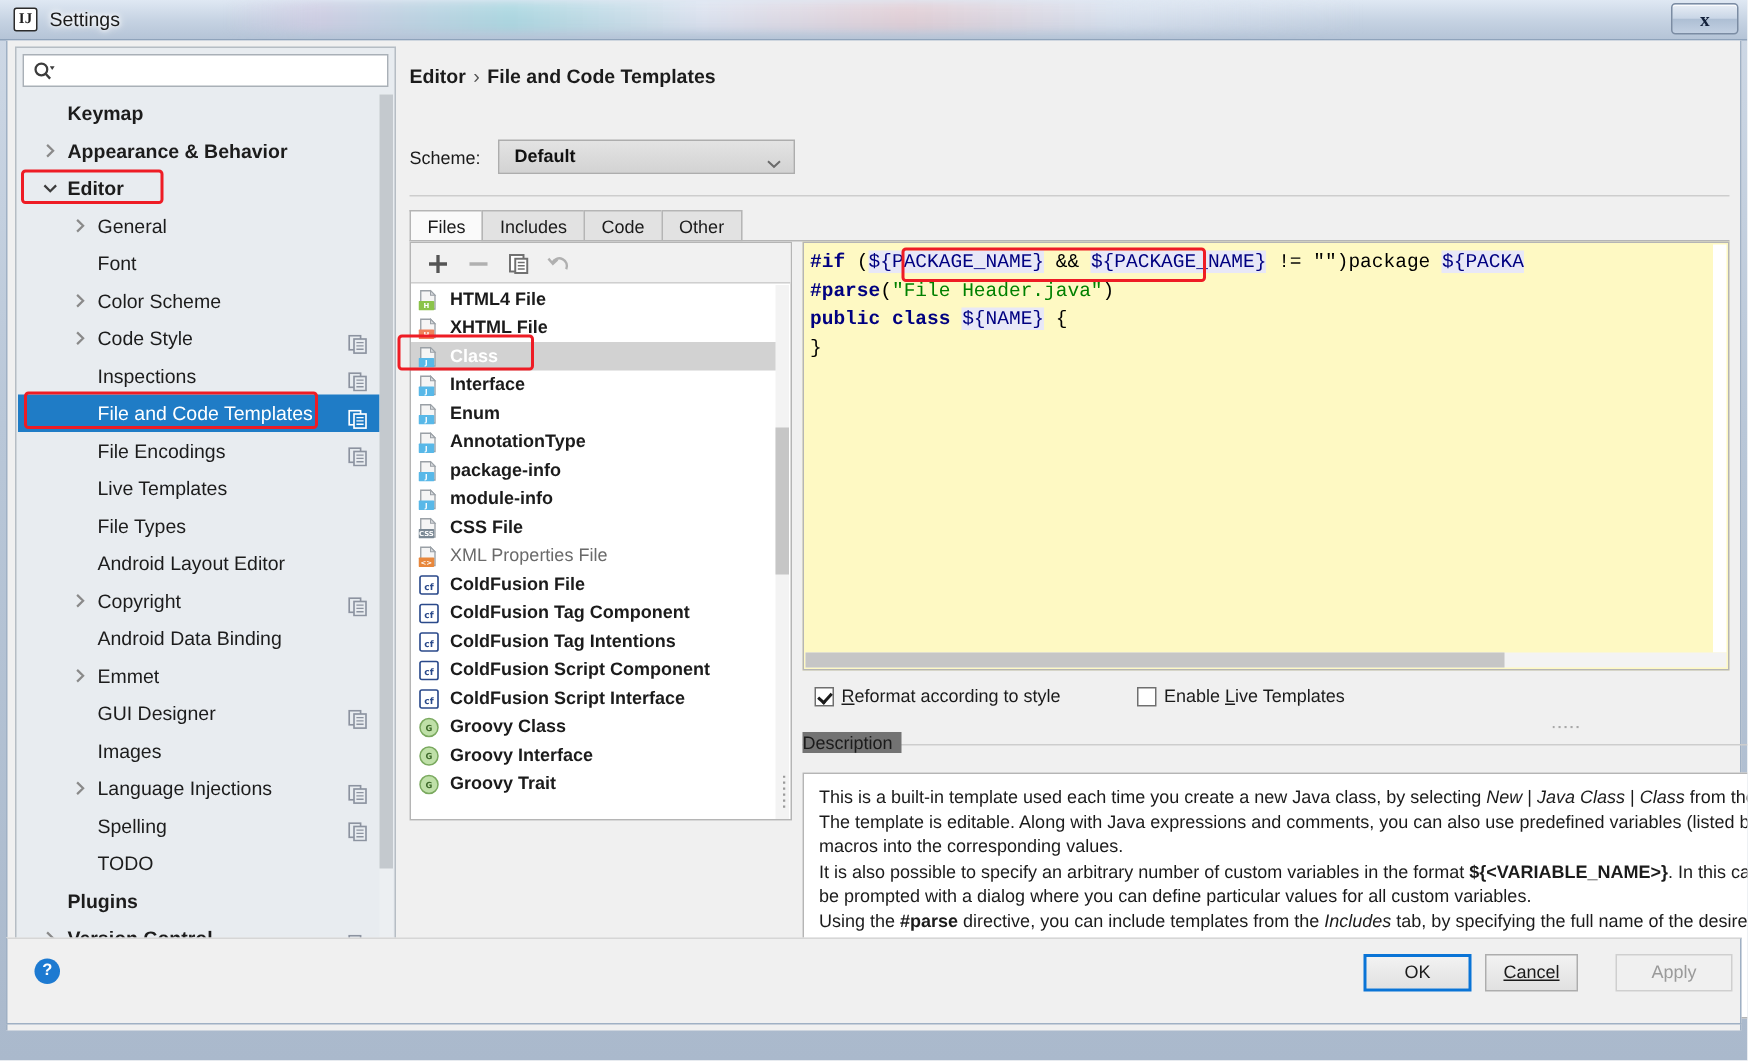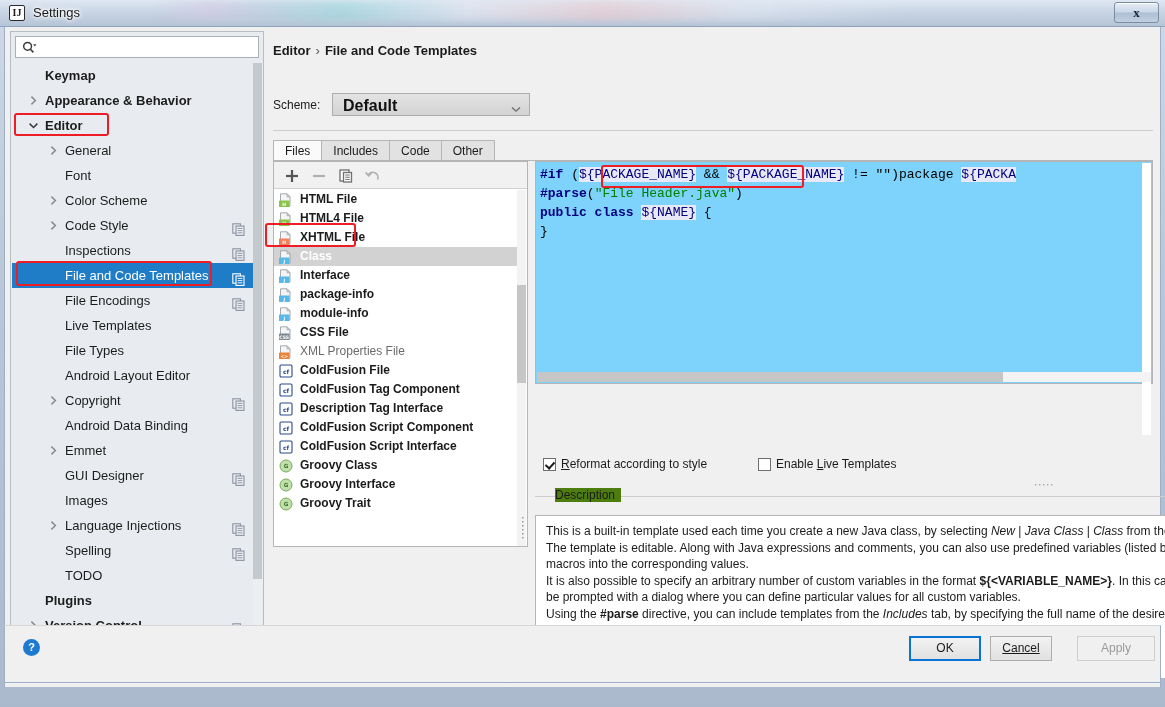--- a/index.html
+++ b/index.html
@@ -121,21 +121,21 @@
     font-size:13px; font-weight:bold; color:#1b1b1b; white-space:nowrap;
   }
   #breadcrumb .sep { font-weight:normal; color:#555; padding:0 5px; }
   #scheme-label { position:absolute; left:4px; top:67px; font-size:12px; color:#1b1b1b; }
   #scheme-combo {
     position:absolute; left:63px; top:62px; width:198px; height:23px;
     background: linear-gradient(180deg,#e3e3e3 0%,#d3d3d3 100%);
     border:1px solid #adadad;
   }
   #scheme-value {
-    position:absolute; left:10px; top:3px; font-size:16px; font-weight:bold; color:#111;
+    position:absolute; left:10px; top:3px; font-size:12px; font-weight:bold; color:#111;
   }
   #scheme-arrow { position:absolute; right:8px; top:8px; width:10px; height:7px; }
   #hr-top { position:absolute; left:4px; top:99px; width:880px; height:1px; background:#cdcdcd; }
 
   
   #tabs { position:absolute; left:4px; top:109px; height:33px; }
   .tab {
     position:relative; float:left; height:21px; line-height:20px;
     padding:0 11px; font-size:12px; color:#1b1b1b;
     background:#e2e2e2; border:1px solid #b5b5b5; border-right:none;
@@ -177,22 +177,22 @@
   }
   #list-thumb {
     position:absolute; left:0; top:95px; width:9px; height:98px; background:#c6c6c6;
   }
   #splitter-dots {
     position:absolute; left:248px; top:355px; width:4px; height:22px;
   }
 
   
   #editor-panel {
-    position:absolute; left:266px; top:130px; width:618px; height:223px;
-    background:#7dd3fc; border:1px solid #b5b5b5;
+    position:absolute; left:266px; top:130px; width:618px; height:286px;
+    background:#fef9c3; border:1px solid #b5b5b5;
   }
   #code {
     position:absolute; left:4px; top:3px; width:606px; height:265px;
     font-family:"Liberation Mono", monospace; font-size:13px;
     line-height:19px; white-space:pre; color:#000080; overflow:hidden;
   }
   .kw { color:#000080; font-weight:bold; }
   .plain { color:#000000; }
   .var { color:#000080; background:#e8e8f7; }
   .str { color:#008000; }
@@ -216,21 +216,21 @@
     content:""; position:absolute; left:3px; top:1px; width:4px; height:7px;
     border:solid #1b1b1b; border-width:0 2px 2px 0; transform:rotate(42deg);
   }
   .cblabel { position:absolute; left:18px; top:0; white-space:nowrap; }
   .mnem { text-decoration:underline; }
   #cb-reformat { left:274px; }
   #cb-livetpl { left:489px; }
   #cb-handle { position:absolute; left:766px; top:445px; width:18px; height:4px; }
 
   
-  #desc-title { position:absolute; left:266px; top:457px; font-size:12px; color:#1b1b1b; background:#4d7c0f; padding-right:6px; z-index:2;margin-left:20px;}
+  #desc-title { position:absolute; left:266px; top:457px; font-size:12px; color:#1b1b1b; background:#737373; padding-right:6px; z-index:2;}
   #desc-line { position:absolute; left:266px; top:465px; width:886px; height:1px; background:#cdcdcd; }
   #desc-box {
     position:absolute; left:266px; top:484px; width:886px; height:164px;
     background:#ffffff; border:1px solid #b5b5b5; overflow:hidden;
   }
   #desc-text {
     position:absolute; left:10px; top:7px; width:848px;
     font-size:12px; line-height:16.5px; color:#1b1b1b;
   }
   #desc-text i { font-style:italic; }
@@ -532,26 +532,20 @@
               <path d="M1.6 5.4 L4.6 8.8 L7.6 6.0" fill="none" stroke="#b0b0b0" stroke-width="1.6"></path>
             </svg>
           </span>
         </div>
         <div id="list-items">
             <div class="li"><span class="fico"><svg width="14" height="14" viewBox="0 0 14 14">
                   <path d="M1.5 0.8 L8 0.8 L11 3.8 L11 13 L1.5 13 Z" fill="#f5f5f5" stroke="#9aa0a6" stroke-width="0.9"></path>
                   <path d="M8 0.8 L8 3.8 L11 3.8 Z" fill="#d7dade" stroke="#9aa0a6" stroke-width="0.7"></path>
                   <rect x="0" y="7.6" width="10.5" height="6.4" rx="0.6" fill="#8bc34a"></rect>
                   <text x="5.25" y="12.6" font-family="DejaVu Sans, sans-serif" font-size="4.6" font-weight="bold" text-anchor="middle" fill="#ffffff">H</text>
-                </svg></span><span>HTML File</span></div>
-            <div class="li"><span class="fico"><svg width="14" height="14" viewBox="0 0 14 14">
-                  <path d="M1.5 0.8 L8 0.8 L11 3.8 L11 13 L1.5 13 Z" fill="#f5f5f5" stroke="#9aa0a6" stroke-width="0.9"></path>
-                  <path d="M8 0.8 L8 3.8 L11 3.8 Z" fill="#d7dade" stroke="#9aa0a6" stroke-width="0.7"></path>
-                  <rect x="0" y="7.6" width="10.5" height="6.4" rx="0.6" fill="#8bc34a"></rect>
-                  <text x="5.25" y="12.6" font-family="DejaVu Sans, sans-serif" font-size="4.6" font-weight="bold" text-anchor="middle" fill="#ffffff">H</text>
                 </svg></span><span>HTML4 File</span></div>
             <div class="li"><span class="fico"><svg width="14" height="14" viewBox="0 0 14 14">
                   <path d="M1.5 0.8 L8 0.8 L11 3.8 L11 13 L1.5 13 Z" fill="#f5f5f5" stroke="#9aa0a6" stroke-width="0.9"></path>
                   <path d="M8 0.8 L8 3.8 L11 3.8 Z" fill="#d7dade" stroke="#9aa0a6" stroke-width="0.7"></path>
                   <rect x="0" y="7.6" width="10.5" height="6.4" rx="0.6" fill="#f0805a"></rect>
                   <text x="5.25" y="12.6" font-family="DejaVu Sans, sans-serif" font-size="4.6" font-weight="bold" text-anchor="middle" fill="#ffffff">H</text>
                 </svg></span><span>XHTML File</span></div>
             <div class="li sel"><span class="fico"><svg width="14" height="14" viewBox="0 0 14 14">
                   <path d="M1.5 0.8 L8 0.8 L11 3.8 L11 13 L1.5 13 Z" fill="#f5f5f5" stroke="#9aa0a6" stroke-width="0.9"></path>
                   <path d="M8 0.8 L8 3.8 L11 3.8 Z" fill="#d7dade" stroke="#9aa0a6" stroke-width="0.7"></path>
@@ -562,20 +556,32 @@
                   <path d="M1.5 0.8 L8 0.8 L11 3.8 L11 13 L1.5 13 Z" fill="#f5f5f5" stroke="#9aa0a6" stroke-width="0.9"></path>
                   <path d="M8 0.8 L8 3.8 L11 3.8 Z" fill="#d7dade" stroke="#9aa0a6" stroke-width="0.7"></path>
                   <rect x="0" y="7.6" width="10.5" height="6.4" rx="0.6" fill="#58b8e8"></rect>
                   <text x="5.25" y="12.6" font-family="DejaVu Sans, sans-serif" font-size="4.6" font-weight="bold" text-anchor="middle" fill="#ffffff">J</text>
                 </svg></span><span>Interface</span></div>
             <div class="li"><span class="fico"><svg width="14" height="14" viewBox="0 0 14 14">
                   <path d="M1.5 0.8 L8 0.8 L11 3.8 L11 13 L1.5 13 Z" fill="#f5f5f5" stroke="#9aa0a6" stroke-width="0.9"></path>
                   <path d="M8 0.8 L8 3.8 L11 3.8 Z" fill="#d7dade" stroke="#9aa0a6" stroke-width="0.7"></path>
                   <rect x="0" y="7.6" width="10.5" height="6.4" rx="0.6" fill="#58b8e8"></rect>
                   <text x="5.25" y="12.6" font-family="DejaVu Sans, sans-serif" font-size="4.6" font-weight="bold" text-anchor="middle" fill="#ffffff">J</text>
+                </svg></span><span>Enum</span></div>
+            <div class="li"><span class="fico"><svg width="14" height="14" viewBox="0 0 14 14">
+                  <path d="M1.5 0.8 L8 0.8 L11 3.8 L11 13 L1.5 13 Z" fill="#f5f5f5" stroke="#9aa0a6" stroke-width="0.9"></path>
+                  <path d="M8 0.8 L8 3.8 L11 3.8 Z" fill="#d7dade" stroke="#9aa0a6" stroke-width="0.7"></path>
+                  <rect x="0" y="7.6" width="10.5" height="6.4" rx="0.6" fill="#58b8e8"></rect>
+                  <text x="5.25" y="12.6" font-family="DejaVu Sans, sans-serif" font-size="4.6" font-weight="bold" text-anchor="middle" fill="#ffffff">J</text>
+                </svg></span><span>AnnotationType</span></div>
+            <div class="li"><span class="fico"><svg width="14" height="14" viewBox="0 0 14 14">
+                  <path d="M1.5 0.8 L8 0.8 L11 3.8 L11 13 L1.5 13 Z" fill="#f5f5f5" stroke="#9aa0a6" stroke-width="0.9"></path>
+                  <path d="M8 0.8 L8 3.8 L11 3.8 Z" fill="#d7dade" stroke="#9aa0a6" stroke-width="0.7"></path>
+                  <rect x="0" y="7.6" width="10.5" height="6.4" rx="0.6" fill="#58b8e8"></rect>
+                  <text x="5.25" y="12.6" font-family="DejaVu Sans, sans-serif" font-size="4.6" font-weight="bold" text-anchor="middle" fill="#ffffff">J</text>
                 </svg></span><span>package-info</span></div>
             <div class="li"><span class="fico"><svg width="14" height="14" viewBox="0 0 14 14">
                   <path d="M1.5 0.8 L8 0.8 L11 3.8 L11 13 L1.5 13 Z" fill="#f5f5f5" stroke="#9aa0a6" stroke-width="0.9"></path>
                   <path d="M8 0.8 L8 3.8 L11 3.8 Z" fill="#d7dade" stroke="#9aa0a6" stroke-width="0.7"></path>
                   <rect x="0" y="7.6" width="10.5" height="6.4" rx="0.6" fill="#58b8e8"></rect>
                   <text x="5.25" y="12.6" font-family="DejaVu Sans, sans-serif" font-size="4.6" font-weight="bold" text-anchor="middle" fill="#ffffff">J</text>
                 </svg></span><span>module-info</span></div>
             <div class="li"><span class="fico"><svg width="14" height="14" viewBox="0 0 14 14">
                   <path d="M1.5 0.8 L8 0.8 L11 3.8 L11 13 L1.5 13 Z" fill="#f5f5f5" stroke="#9aa0a6" stroke-width="0.9"></path>
                   <path d="M8 0.8 L8 3.8 L11 3.8 Z" fill="#d7dade" stroke="#9aa0a6" stroke-width="0.7"></path>
@@ -592,21 +598,21 @@
                   <rect x="1" y="1" width="12" height="12" rx="1.2" fill="#ffffff" stroke="#2b4a8b" stroke-width="1.1"></rect>
                   <text x="7" y="10" font-family="DejaVu Sans, sans-serif" font-size="6" font-weight="bold" text-anchor="middle" fill="#2b4a8b">cf</text>
                 </svg></span><span>ColdFusion File</span></div>
             <div class="li"><span class="fico"><svg width="14" height="14" viewBox="0 0 14 14">
                   <rect x="1" y="1" width="12" height="12" rx="1.2" fill="#ffffff" stroke="#2b4a8b" stroke-width="1.1"></rect>
                   <text x="7" y="10" font-family="DejaVu Sans, sans-serif" font-size="6" font-weight="bold" text-anchor="middle" fill="#2b4a8b">cf</text>
                 </svg></span><span>ColdFusion Tag Component</span></div>
             <div class="li"><span class="fico"><svg width="14" height="14" viewBox="0 0 14 14">
                   <rect x="1" y="1" width="12" height="12" rx="1.2" fill="#ffffff" stroke="#2b4a8b" stroke-width="1.1"></rect>
                   <text x="7" y="10" font-family="DejaVu Sans, sans-serif" font-size="6" font-weight="bold" text-anchor="middle" fill="#2b4a8b">cf</text>
-                </svg></span><span>Description Tag Interface</span></div>
+                </svg></span><span>ColdFusion Tag Intentions</span></div>
             <div class="li"><span class="fico"><svg width="14" height="14" viewBox="0 0 14 14">
                   <rect x="1" y="1" width="12" height="12" rx="1.2" fill="#ffffff" stroke="#2b4a8b" stroke-width="1.1"></rect>
                   <text x="7" y="10" font-family="DejaVu Sans, sans-serif" font-size="6" font-weight="bold" text-anchor="middle" fill="#2b4a8b">cf</text>
                 </svg></span><span>ColdFusion Script Component</span></div>
             <div class="li"><span class="fico"><svg width="14" height="14" viewBox="0 0 14 14">
                   <rect x="1" y="1" width="12" height="12" rx="1.2" fill="#ffffff" stroke="#2b4a8b" stroke-width="1.1"></rect>
                   <text x="7" y="10" font-family="DejaVu Sans, sans-serif" font-size="6" font-weight="bold" text-anchor="middle" fill="#2b4a8b">cf</text>
                 </svg></span><span>ColdFusion Script Interface</span></div>
             <div class="li"><span class="fico"><svg width="14" height="14" viewBox="0 0 14 14">
                   <circle cx="7" cy="7" r="6" fill="#bfe0a8" stroke="#7aa95f" stroke-width="1"></circle>

